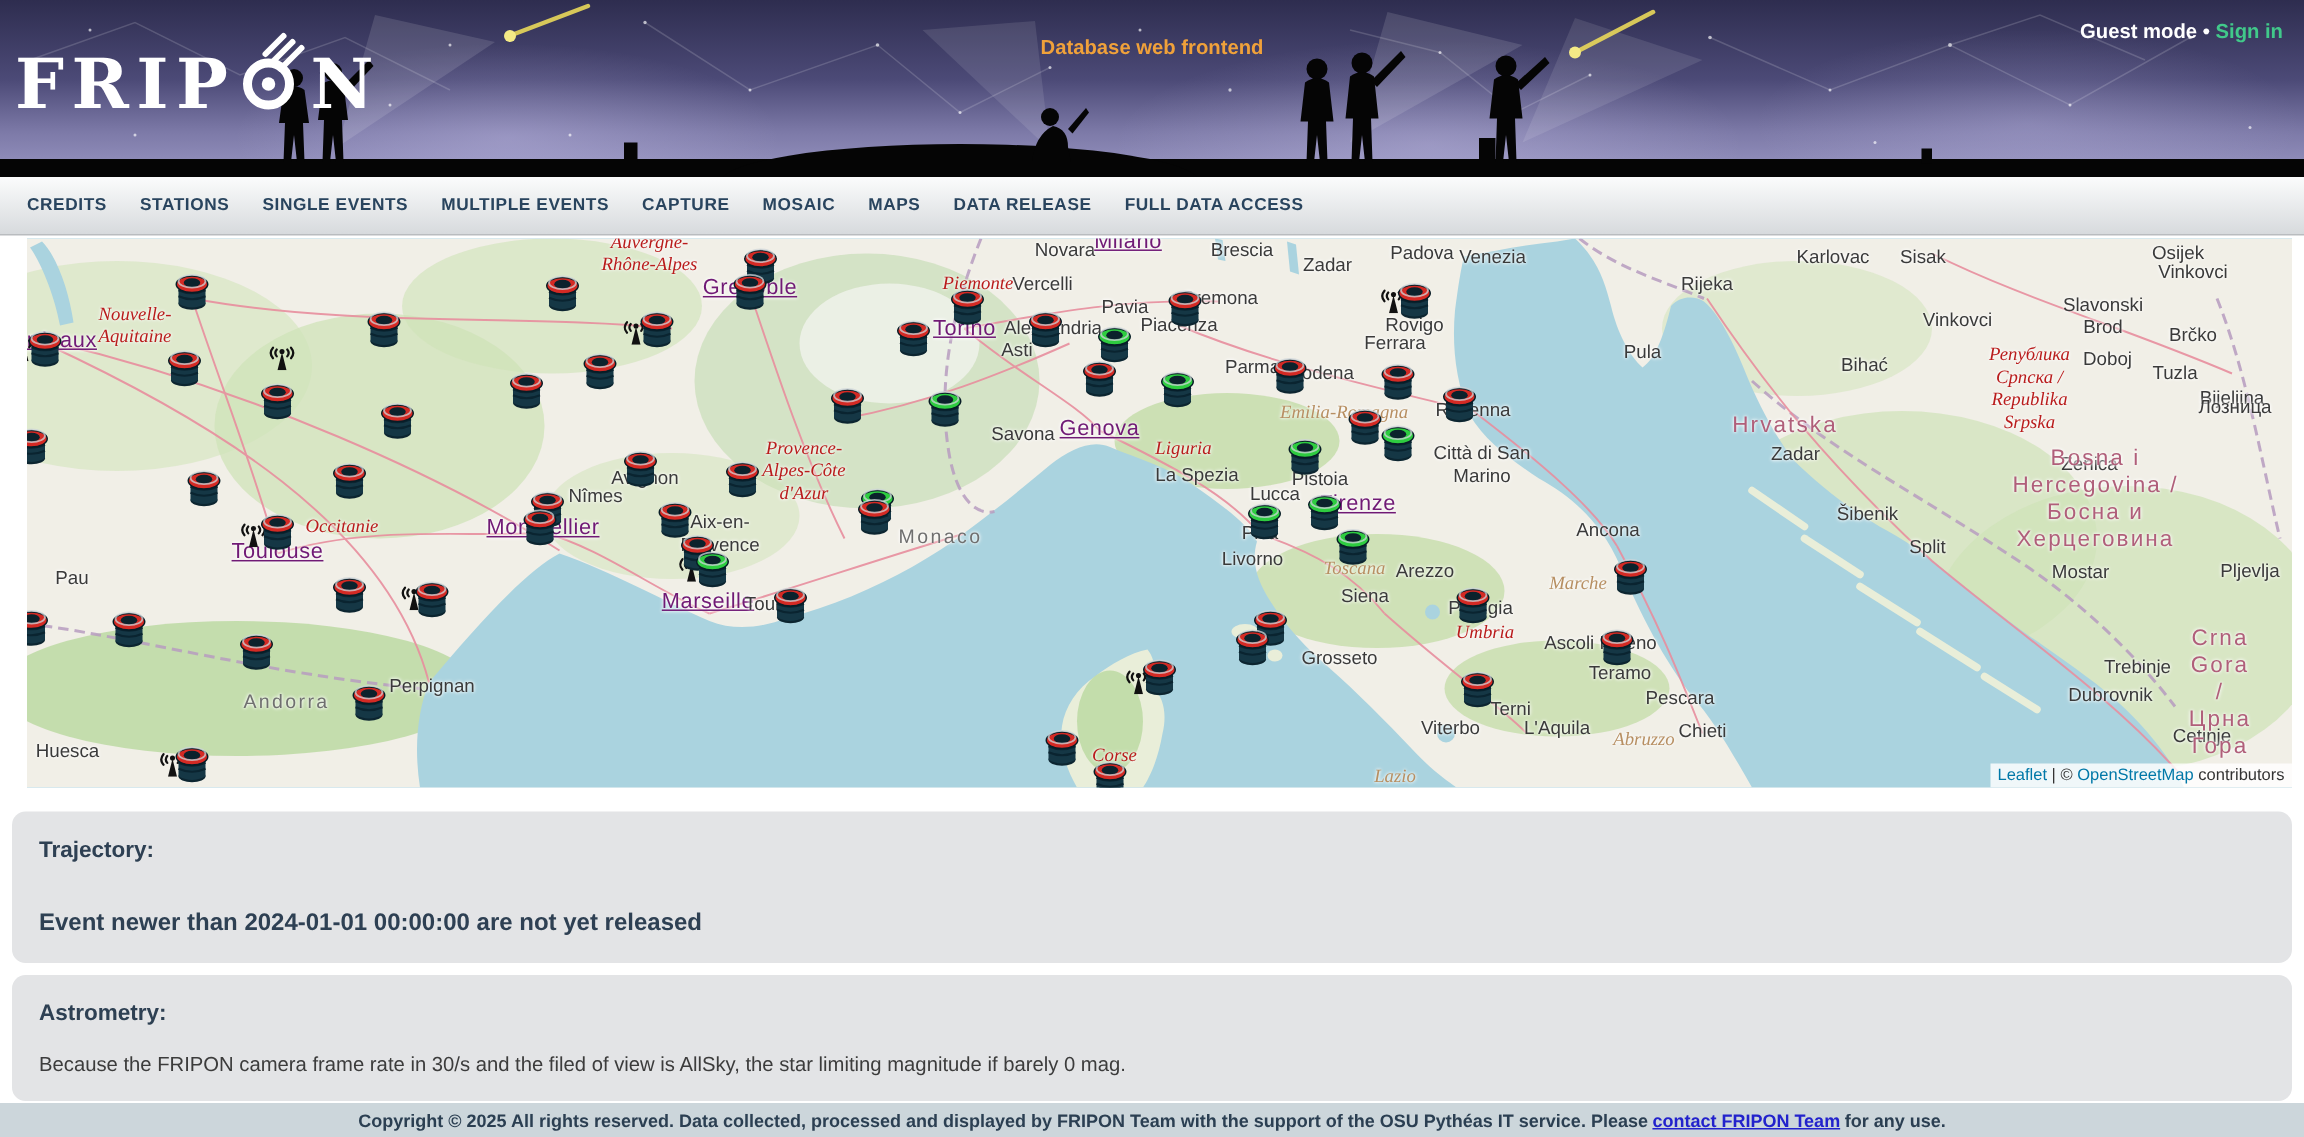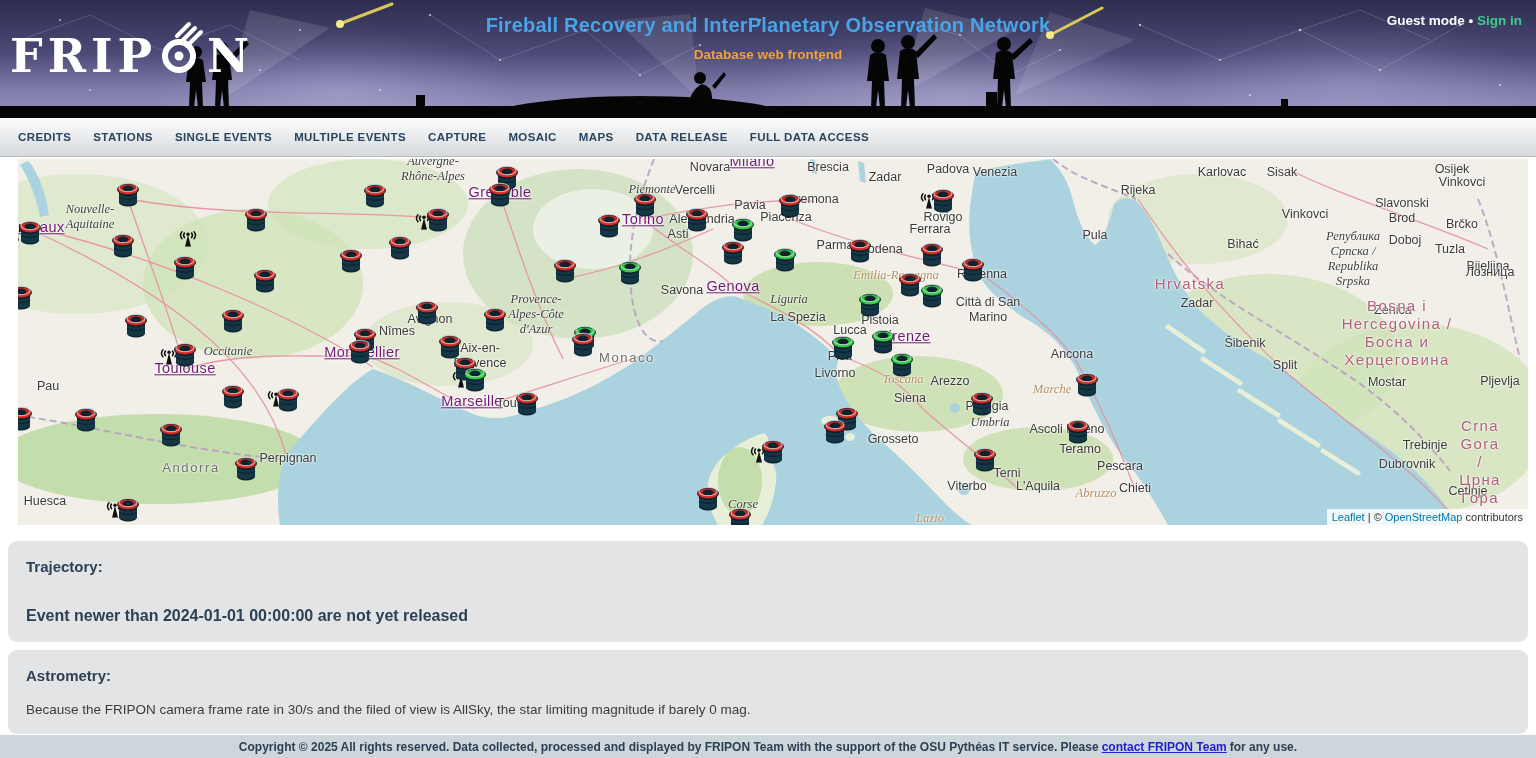--- a/index.html
+++ b/index.html
@@ -30,21 +30,21 @@
     letter-spacing:.4px;cursor:pointer;}
 
   
   .map{position:relative;margin:2px 8px 0 18px;width:1510px;height:366px;background:#aad3df;overflow:hidden;}
   .map svg.geo{position:absolute;left:0;top:0;}
   .lbl{position:absolute;transform:translate(-50%,-50%);white-space:pre-line;text-align:center;line-height:1.2;
     pointer-events:none;text-shadow:0 0 2px #fff,0 0 3px #fff;z-index:3;}
   .lbl-c{font-size:12.5px;color:#3a3a3a;}
   .lbl-cl{font-size:14.5px;color:#701a75;letter-spacing:.4px;text-decoration:underline;}
   .lbl-ct{font-size:13px;color:#6f6f6f;letter-spacing:1.6px;}
-  .lbl-r{font-style:italic;color:#404040;font-size:12.5px;font-family:"Liberation Serif","DejaVu Serif",serif;}
+  .lbl-r{font-style:italic;color:#b91c1c;font-size:12.5px;font-family:"Liberation Serif","DejaVu Serif",serif;}
   .lbl-ro{font-style:italic;color:#b78f62;font-size:12.5px;font-family:"Liberation Serif","DejaVu Serif",serif;}
   .lbl-co{color:#b05f7a;font-size:15px;letter-spacing:1.4px;}
   .cam{position:absolute;width:26px;height:30px;transform:translate(-50%,-55%);z-index:5;cursor:pointer;}
   .ant{position:absolute;width:20px;height:17px;transform:translate(-50%,-60%);z-index:4;}
   .attrib{position:absolute;right:0;bottom:0;background:rgba(255,255,255,.82);font-size:11px;color:#333;
     padding:2px 5px;z-index:6;}
   .attrib a{color:#0078a8;text-decoration:none;cursor:pointer;}
 
   
   .card{margin:16px 8px 8px 8px;background:#e3e4e6;border-radius:9px;padding:17px 18px;}
@@ -157,21 +157,20 @@
           <line x1="22" y1="22" x2="36" y2="8"></line>
           <line x1="28" y1="26" x2="42" y2="12"></line>
         </g>
         <circle cx="20" cy="36" r="14" fill="none" stroke="#ffffff" stroke-width="6"></circle>
         <circle cx="20" cy="36" r="4.5" fill="#ffffff"></circle>
       </svg></span>
       <span>N</span>
   </div>
 
   <div class="banner-center">
-    <div class="banner-title">Fireball Recovery and InterPlanetary Observation Network</div>
     <div class="banner-sub">Database web frontend</div>
   </div>
 
   <div class="usermode">
     <span>Guest mode</span>
     <span>•</span>
     <a>Sign in</a>
   </div>
 </div>
 

